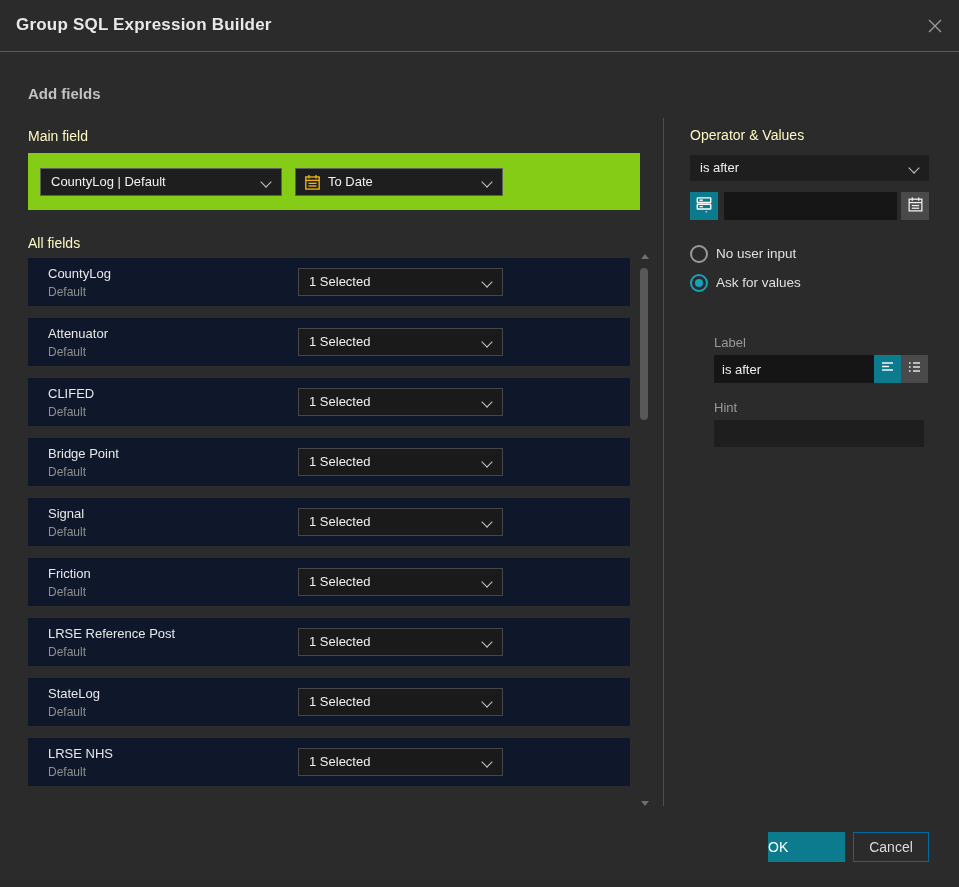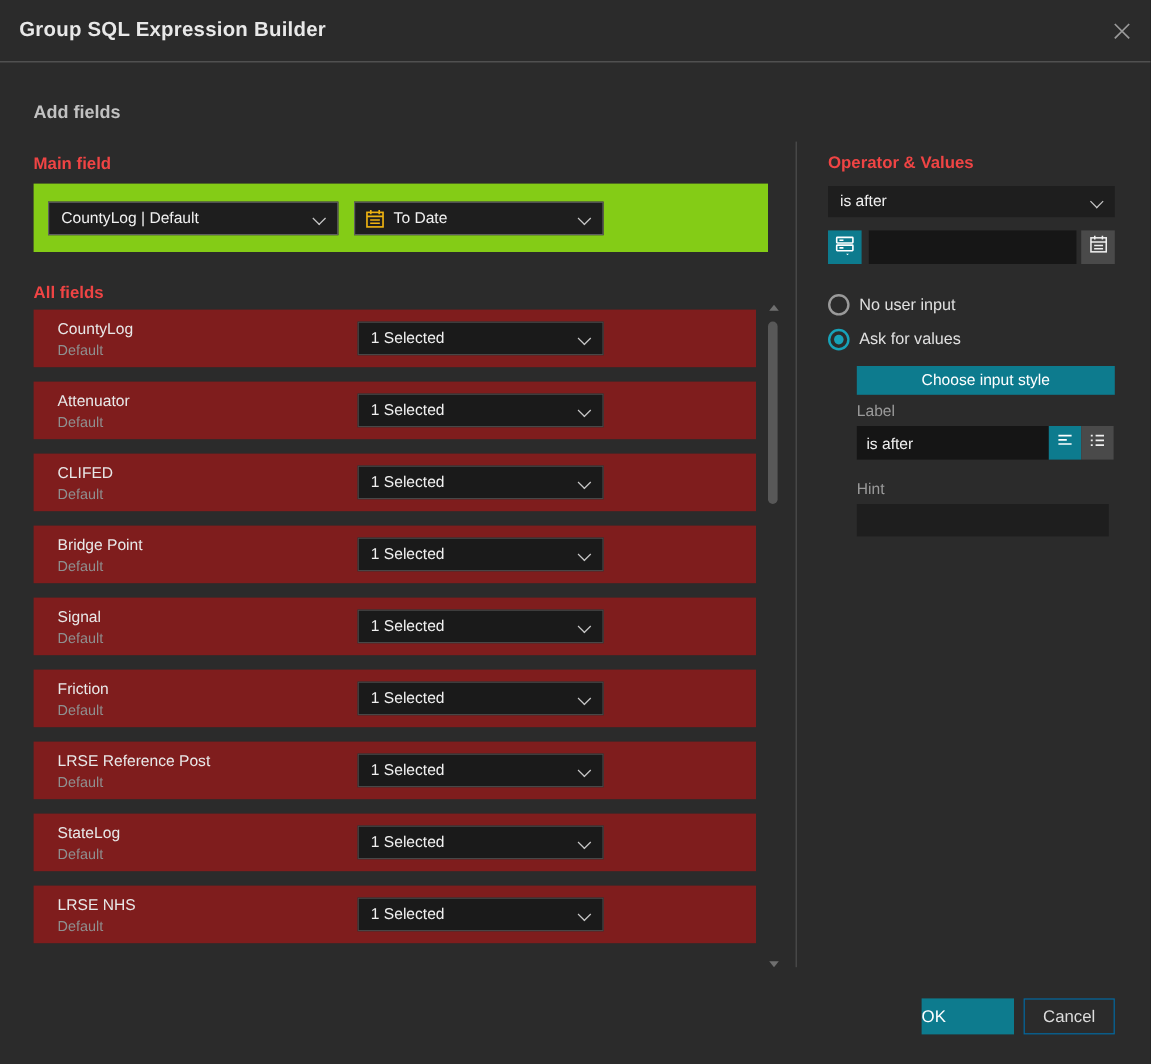--- a/index.html
+++ b/index.html
@@ -7,30 +7,30 @@
     position:relative;width:959px;height:887px;background:#2b2b2b;
     font-family:"Liberation Sans",sans-serif;color:#e8e8e8;overflow:hidden;
   }
   
   .titlebar{position:absolute;top:0;left:0;width:959px;height:52px;border-bottom:1px solid #5a5a5a;box-sizing:border-box;}
   .titlebar .title{position:absolute;left:16px;top:15px;font-size:17px;font-weight:bold;color:#e8e8e8;letter-spacing:.2px;}
   .close-btn{position:absolute;right:14px;top:16px;width:20px;height:20px;cursor:pointer;}
   .close-btn svg{display:block;}
   
   .h-add{position:absolute;left:28px;top:85px;font-size:15px;font-weight:bold;color:#c2c2c2;}
-  .h-sub{position:absolute;font-size:14px;font-weight:bold;color:#ef4444;}
+  .h-sub{position:absolute;font-size:14px;font-weight:normal;color:#fef9c3;}
   
   .dd{position:absolute;height:28px;background:#1e1e1e;border:1px solid #5f5f5f;box-sizing:border-box;cursor:pointer;}
   .dd .dd-text{position:absolute;left:10px;top:5px;font-size:13px;color:#f0f0f0;white-space:nowrap;}
   .chev{position:absolute;right:11px;top:9px;width:7px;height:7px;border-right:1.5px solid #c8c8c8;border-bottom:1.5px solid #c8c8c8;transform:rotate(45deg);}
   
   .main-panel{position:absolute;left:28px;top:153px;width:612px;height:57px;background:#84cc16;}
   
   .list{position:absolute;left:28px;top:258px;width:602px;}
-  .row{position:relative;width:602px;height:48px;background:#7f1d1d;margin-bottom:12px;}
+  .row{position:relative;width:602px;height:48px;background:#0f172a;margin-bottom:12px;}
   .row .row-name{position:absolute;left:20px;top:8px;font-size:13px;color:#e8e8e8;}
   .row .row-sub{position:absolute;left:20px;top:27px;font-size:12px;color:#8f8f8f;}
   .row .dd{left:270px;top:10px;width:205px;border:1px solid #474747;background:#1a1a1a;}
   
   .scrollbar{position:absolute;left:639px;top:252px;width:12px;height:556px;}
   .sb-arrow{position:absolute;left:2px;width:0;height:0;border-left:4px solid transparent;border-right:4px solid transparent;}
   .sb-up{top:2px;border-bottom:5px solid #6f6f6f;}
   .sb-down{bottom:2px;border-top:5px solid #6f6f6f;}
   .sb-thumb{position:absolute;left:1px;top:16px;width:8px;height:152px;background:#585858;border-radius:4px;}
   
@@ -232,21 +232,20 @@
 
   <div class="radio-row" style="top:245px;width:200px;">
     <span class="radio"></span>
     <span class="radio-label">No user input</span>
   </div>
   <div class="radio-row" style="top:274px;width:200px;">
     <span class="radio sel"></span>
     <span class="radio-label">Ask for values</span>
   </div>
 
-  <div class="choose-btn">Choose input style</div>
 
   <div class="mini-label" style="left:714px;top:335px;">Label</div>
   <input class="label-input" value="is after" style="">
 
   <div class="sq-btn btn-teal" style="left:874px;top:355px;width:27px;height:28px;">
     <span>
       <svg width="16" height="16" viewBox="0 0 16 16">
           <g stroke="#fff" stroke-width="1.4" fill="none">
             <line x1="2" y1="4" x2="13" y2="4"></line>
             <line x1="2" y1="7.5" x2="9" y2="7.5"></line>

